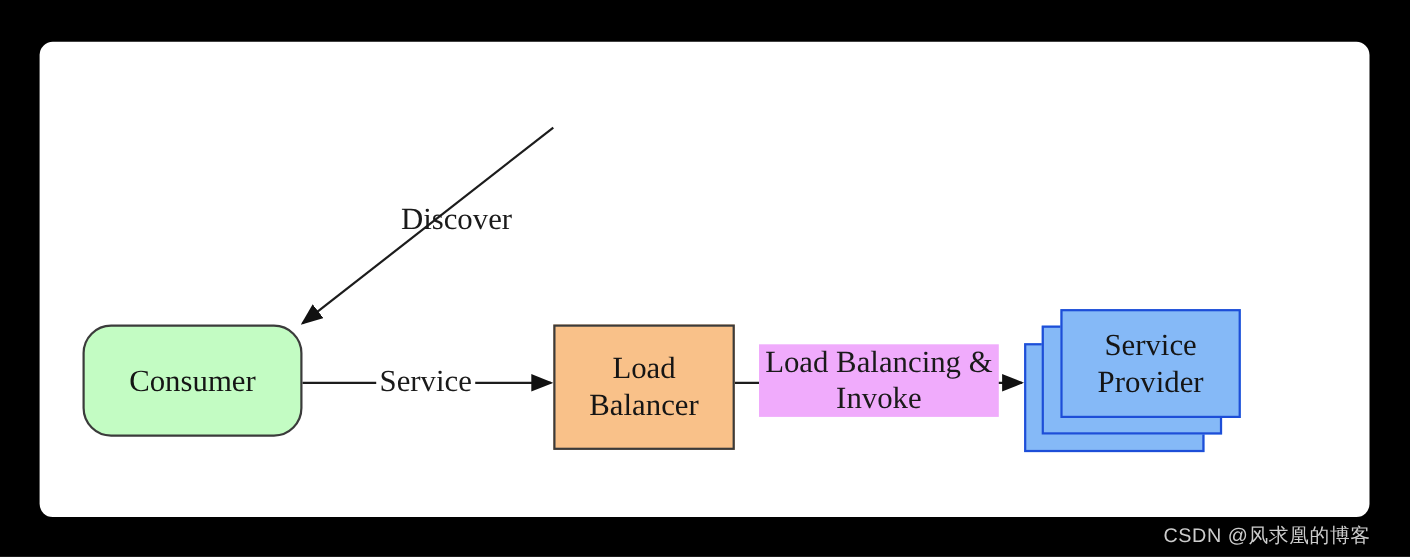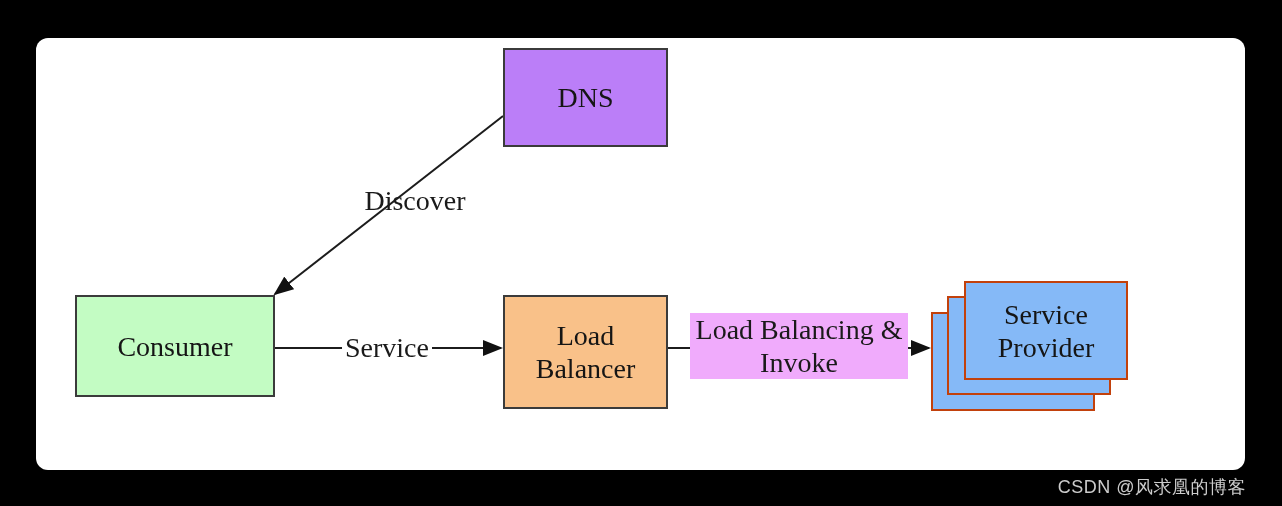--- a/index.html
+++ b/index.html
@@ -39,21 +39,21 @@
     text-align: center;
     border: 2px solid #3b3b3b;
     box-sizing: border-box;
     color: #151515;
     font-size: 28px;
     line-height: 33px;
   }
   .node-dns        { left: 467px; top: 10px;  width: 165px; height: 99px;  }
   .node-consumer   { left: 39px;  top: 257px; width: 200px; height: 102px; }
   .node-lb         { left: 467px; top: 257px; width: 165px; height: 114px; }
-  .sp-box          { position: absolute; width: 164px; height: 99px; border: 2px solid #c2410c; box-sizing: border-box; }
+  .sp-box          { position: absolute; width: 164px; height: 99px; border: 2px solid #1d4ed8; box-sizing: border-box; }
   .sp-back         { left: 895px; top: 274px; }
   .sp-middle       { left: 911px; top: 258px; }
   .sp-front        { left: 928px; top: 243px; display: flex; align-items: center; justify-content: center; text-align: center; color: #151515; font-size: 28px; line-height: 33px; }
   .edge-label {
     position: absolute;
     transform: translate(-50%, -50%);
     color: #1a1a1a;
     font-size: 28px;
     line-height: 33px;
     text-align: center;
@@ -87,23 +87,22 @@
       <line x1="239" y1="310" x2="465" y2="310" stroke="#1c1c1c" stroke-width="2" marker-end="url(#arrow)"></line>
       <line x1="632" y1="310" x2="893" y2="310" stroke="#1c1c1c" stroke-width="2" marker-end="url(#arrow)"></line>
     </svg>
 
     <div class="edge-label label-invoke">Service</div>
 
     <div class="edge-label label-lb-invoke">Load Balancing &amp; Invoke</div>
 
     <div class="edge-label label-discover">Discover</div>
 
-    <div class="node node-dns" style="background-color: rgb(187, 126, 248);">DNS</div>
 
-    <div class="node node-consumer" style="background-color: rgb(195, 252, 195);">Consumer</div>
+    <div class="node node-consumer" style="background-color: rgb(195, 252, 195); border-radius: 26px;">Consumer</div>
 
     <div class="node node-lb" style="background-color: rgb(249, 193, 137);">Load Balancer</div>
 
     <div class="sp-box sp-back" style="background-color: rgb(133, 185, 247);"></div>
     <div class="sp-box sp-middle" style="background-color: rgb(133, 185, 247);"></div>
     <div class="sp-box sp-front" style="background-color: rgb(133, 185, 247);">Service Provider</div>
 
   </div>
 
   <div class="watermark" style="color: rgb(204, 204, 204); margin-left: 44px;">CSDN @风求凰的博客</div>

